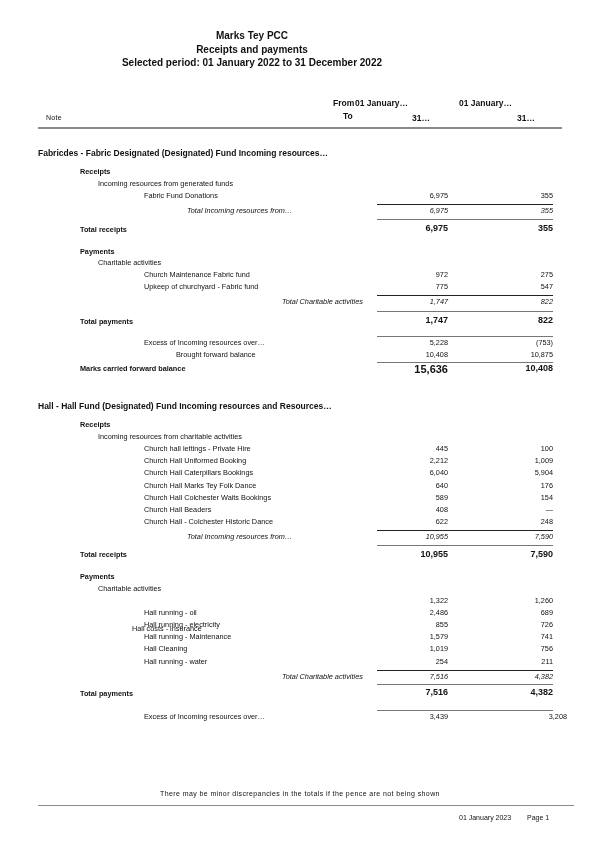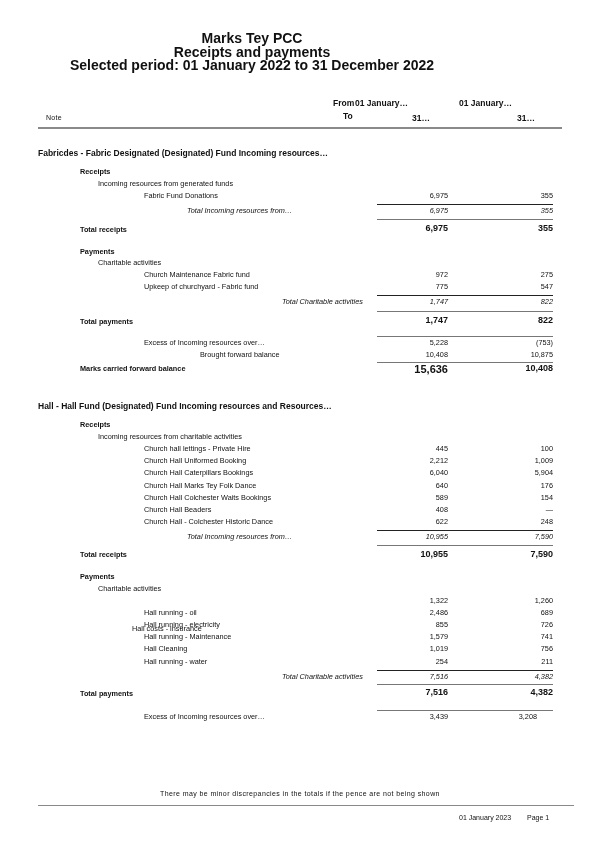--- a/index.html
+++ b/index.html
@@ -1,19 +1,19 @@
 <!DOCTYPE html>
 <html><head>
 <meta charset="utf-8">
 <style>
   html, body { margin:0; padding:0; background:#fff; }
   body { width:600px; height:848px; position:relative; overflow:hidden;
          font-family:"Liberation Sans", sans-serif; color:#111; }
   .abs { position:absolute; white-space:nowrap; }
-  .title { left:0; width:504px; text-align:center; font-weight:bold; font-size:14px; }
+  .title { left:0; width:504px; text-align:center; font-weight:bold; font-size:10px; }
   .hdr { font-weight:bold; font-size:8.5px; }
   .note { font-size:7px; letter-spacing:0.3px; }
   .rule { position:absolute; height:0; border-top:2px solid #8a8a8a; }
   .sec { font-weight:bold; font-size:8.5px; left:38px; }
   .lbl { font-size:7.3px; }
   .b { font-weight:bold; }
   .i { font-style:italic; }
   .num { position:absolute; text-align:right; font-size:7.3px; }
   .tl { position:absolute; height:0; border-top:1px solid #222; left:377px; width:176px; }
   .tl.g { border-top:1.5px solid #777; }
@@ -84,21 +84,21 @@
   <div class="num b" style="right:47px; top:315px; font-size:9px;">822</div>
 </div>
 
 <div class="tl g" style="top:336px;"></div>
 <div>
   <div class="abs lbl" style="left:144px; top:338px;">Excess of Incoming resources over…</div>
   <div class="num" style="right:152px; top:338px;">5,228</div>
   <div class="num" style="right:47px; top:338px;">(753)</div>
 </div>
 <div>
-  <div class="abs lbl" style="left:152px; top:350px;padding-left:48px;">Brought forward balance</div>
+  <div class="abs lbl" style="left:128px; top:350px;padding-left:48px;">Brought forward balance</div>
   <div class="num" style="right:152px; top:350px;">10,408</div>
   <div class="num" style="right:47px; top:350px;">10,875</div>
 </div>
 <div class="tl g" style="top:362px;"></div>
 <div>
   <div class="abs lbl b" style="left:80px; top:364px;">Marks carried forward balance</div>
   <div class="num b" style="right:152px; top:363px; font-size:11px;">15,636</div>
   <div class="num b" style="right:47px; top:363px; font-size:9px;">10,408</div>
 </div>
 
@@ -203,19 +203,19 @@
 <div>
   <div class="abs lbl b" style="left:80px; top:689px;">Total payments</div>
   <div class="num b" style="right:152px; top:687px; font-size:9px;">7,516</div>
   <div class="num b" style="right:47px; top:687px; font-size:9px;">4,382</div>
 </div>
 
 <div class="tl g" style="top:710px;"></div>
 <div>
   <div class="abs lbl" style="left:144px; top:712px;">Excess of Incoming resources over…</div>
   <div class="num" style="right:152px; top:712px;">3,439</div>
-  <div class="num" style="right:63px; top:712px;margin-left:17px;">3,208</div>
+  <div class="num" style="right:33px; top:712px;margin-left:17px;">3,208</div>
 </div>
 
 <div class="abs footnote" style="top:790px;">There may be minor discrepancies in the totals if the pence are not being shown</div>
 <div class="rule" style="left:38px; width:536px; top:805px; border-top-width:1.5px;"></div>
 <div class="abs foot" style="left:459px; top:814px;">01 January 2023</div>
 <div class="abs foot" style="left:527px; top:814px;">Page 1</div>
 
 </body></html>

